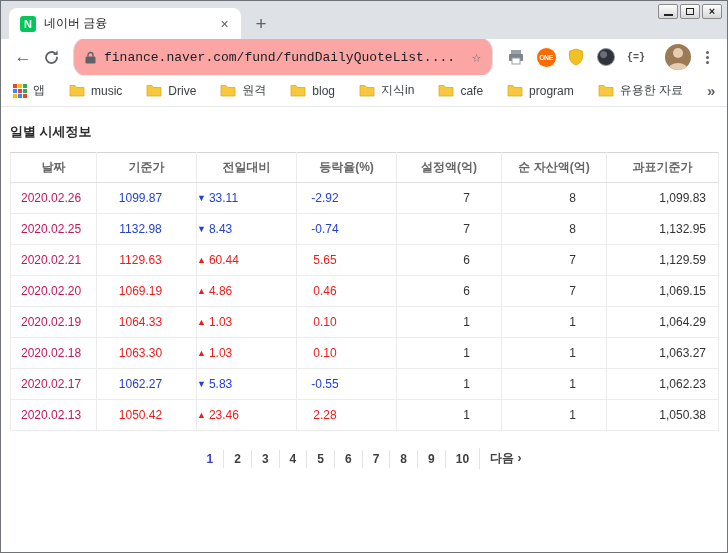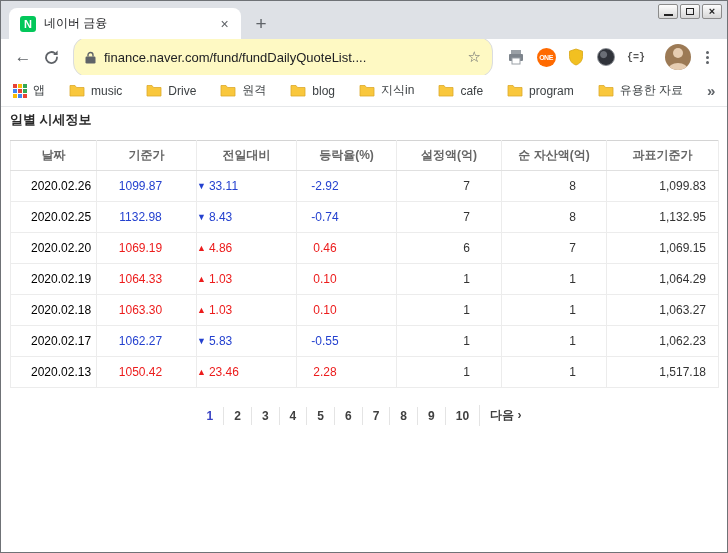--- a/index.html
+++ b/index.html
@@ -24,22 +24,22 @@
   .win-btn { width:20px; height:15px; background:linear-gradient(#fdfdfd,#d7d7d7); border:1px solid #8b8b8b;
              border-radius:2px; display:flex; align-items:center; justify-content:center; }
   .glyph-min { width:9px; height:2px; background:#222; margin-top:7px; }
   .glyph-max { width:8px; height:7px; border:1px solid #222; }
   .glyph-close { font-size:11px; line-height:1; color:#222; font-weight:bold; }
 
   
   .toolbar { height:36px; background:#fff; display:flex; align-items:center; padding:0 8px; flex:0 0 auto; }
   .nav-icon { width:28px; height:28px; display:flex; align-items:center; justify-content:center;
               color:#5f6368; font-size:17px; border-radius:50%; flex:0 0 auto; }
-  .omnibox { flex:1; height:40px; background:#fef9c3; border:1px solid #dadce0; border-radius:14px;
-             display:flex; align-items:center; padding:0 11px; margin:0 8px; min-width:0; }
+  .omnibox { flex:1; height:40px; background:#fca5a5; border:1px solid #dadce0; border-radius:14px;
+             display:flex; align-items:center; padding:0 11px; margin:0 8px; min-width:0;font-family:Liberation Mono, monospace; }
   .lock { display:flex; align-items:center; margin-right:8px; flex:0 0 auto; }
   .url { flex:1; font-size:13px; color:#202124; white-space:nowrap; overflow:hidden; }
   .star { color:#5f6368; font-size:15px; margin-left:8px; flex:0 0 auto; }
   .ext-icon { width:26px; height:26px; display:flex; align-items:center; justify-content:center; flex:0 0 auto; margin:0 2px; }
   .one-badge { width:19px; height:19px; border-radius:50%; background:var(--one-badge,#ff6a00); color:#fff;
                font-size:7px; font-weight:bold; display:flex; align-items:center; justify-content:center; letter-spacing:-0.5px; }
   .dark-circle { width:18px; height:18px; border-radius:50%;
                  background:radial-gradient(circle at 35% 35%, #6a6e76 0 3px, #30333a 4px); border:1px solid #888c92; }
   .brace { font-family:"Liberation Mono","DejaVu Sans Mono",monospace; font-size:10px; font-weight:bold; color:#555; }
   .avatar { position:relative; width:26px; height:26px; border-radius:50%; background:#9c7a55; overflow:hidden;
@@ -58,28 +58,28 @@
   .apps-grid i { display:block; }
   .apps-grid i:nth-child(1){background:#e94335}.apps-grid i:nth-child(2){background:#fbbc04}
   .apps-grid i:nth-child(3){background:#34a853}.apps-grid i:nth-child(4){background:#4285f4}
   .apps-grid i:nth-child(5){background:#e94335}.apps-grid i:nth-child(6){background:#34a853}
   .apps-grid i:nth-child(7){background:#fbbc04}.apps-grid i:nth-child(8){background:#4285f4}
   .apps-grid i:nth-child(9){background:#e94335}
   .bm-overflow { margin-left:auto; color:#5f6368; font-size:15px; font-weight:bold; }
 
   
   .content { flex:1; background:#fff; padding:3px 9px 0; overflow:hidden; }
-  .section-title { font-size:13px; font-weight:bold; color:#2a2a2a; margin:1px 0 11px; }
+  .section-title { font-size:13px; font-weight:bold; color:#2a2a2a; margin:13px 0 11px; }
 
   table.quote-table { width:708px; table-layout:fixed; border-collapse:collapse; font-size:12px; }
   .quote-table th, .quote-table td { border:1px solid #ececec; }
   .quote-table thead th { height:30px; color:#666; font-weight:bold; text-align:center;
                           border-top:1px solid #d4d4d4; border-bottom:1px solid #e0e0e0; }
   .quote-table td { height:31px; color:#333; }
-  td.c-date { color:#000000; text-align:left; padding-left:20px; }
+  td.c-date { color:#be185d; text-align:left; padding-left:10px; }
   td.up { color:var(--up,#ec1c1c); }
   td.down { color:var(--down,#2441cf); }
   .col-price { text-align:center; padding-right:12px; }
   .col-change { padding-right:22px; }
   .col-rate { text-align:center; padding-right:43px;margin-left:28px; }
   .col-set { text-align:right; padding-right:31px; }
   .col-net { text-align:right; padding-right:30px; }
   .col-tax { text-align:right; padding-right:12px; }
   .arrow { font-size:9px; position:relative; top:-1px; margin-right:3px; }
 
@@ -266,20 +266,29 @@
           <tr>
             <td class="c-date">2020.02.25</td>
             <td class="col-price down">1132.98</td>
             <td class="col-change down"><span class="arrow">▼</span>8.43</td>
             <td class="col-rate down">-0.74</td>
             <td class="col-set">7</td>
             <td class="col-net">8</td>
             <td class="col-tax">1,132.95</td>
           </tr>
           <tr>
+            <td class="c-date">2020.02.21</td>
+            <td class="col-price up">1129.63</td>
+            <td class="col-change up"><span class="arrow">▲</span>60.44</td>
+            <td class="col-rate up">5.65</td>
+            <td class="col-set">6</td>
+            <td class="col-net">7</td>
+            <td class="col-tax">1,129.59</td>
+          </tr>
+          <tr>
             <td class="c-date">2020.02.20</td>
             <td class="col-price up">1069.19</td>
             <td class="col-change up"><span class="arrow">▲</span>4.86</td>
             <td class="col-rate up">0.46</td>
             <td class="col-set">6</td>
             <td class="col-net">7</td>
             <td class="col-tax">1,069.15</td>
           </tr>
           <tr>
             <td class="c-date">2020.02.19</td>
@@ -308,21 +317,21 @@
             <td class="col-net">1</td>
             <td class="col-tax">1,062.23</td>
           </tr>
           <tr>
             <td class="c-date">2020.02.13</td>
             <td class="col-price up">1050.42</td>
             <td class="col-change up"><span class="arrow">▲</span>23.46</td>
             <td class="col-rate up">2.28</td>
             <td class="col-set">1</td>
             <td class="col-net">1</td>
-            <td class="col-tax">1,517.18</td>
+            <td class="col-tax">1,050.38</td>
           </tr>
         </tbody>
     </table>
     <div class="pagination">
         <a class="page active">1</a>
         <a class="page">2</a>
         <a class="page">3</a>
         <a class="page">4</a>
         <a class="page">5</a>
         <a class="page">6</a>

